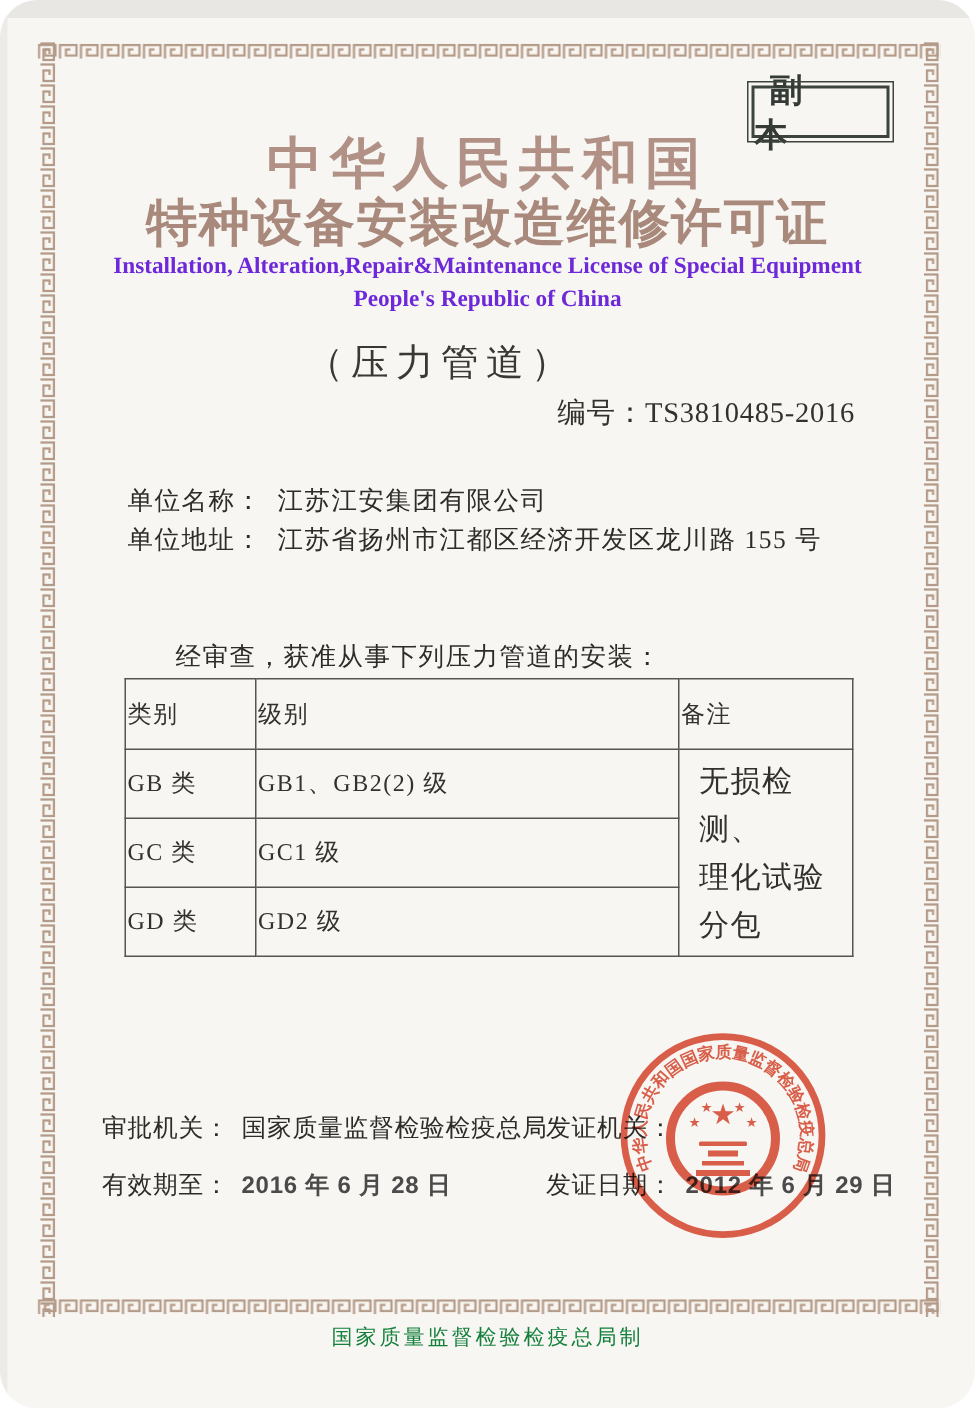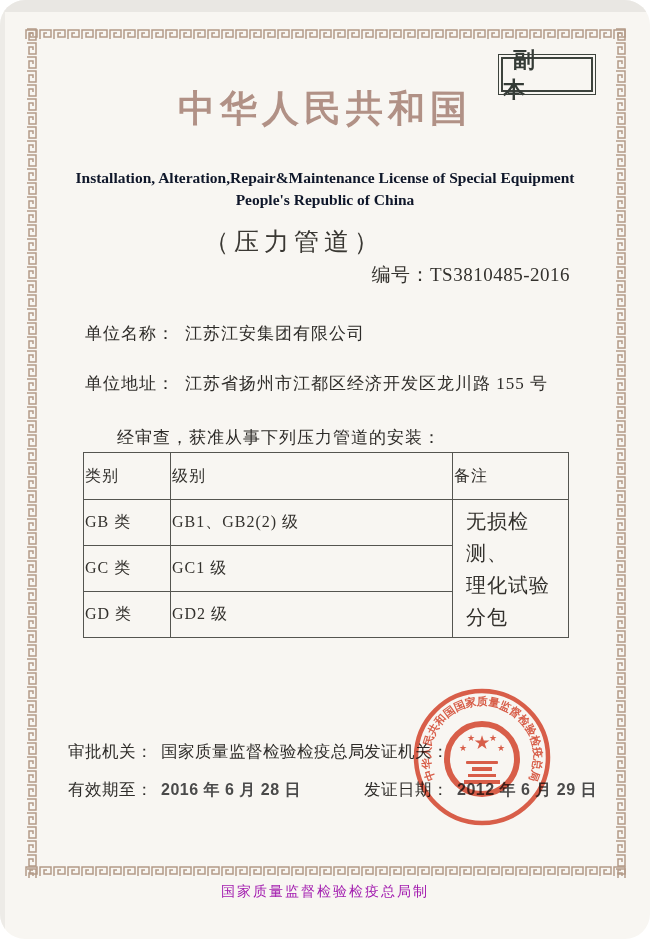--- a/index.html
+++ b/index.html
@@ -26,38 +26,38 @@
     font-family:"Liberation Sans", sans-serif; font-weight:bold;
     font-size:37px; color:#b19186; letter-spacing:5px;
   }
   .title-cn-2 {
     position:absolute; left:0; top:126px; width:650px; text-align:center;
     font-family:"Liberation Sans", sans-serif; font-weight:bold;
     font-size:34px; color:#a8897c; letter-spacing:1px;
   }
   .title-en {
     position:absolute; left:0; width:650px; text-align:center;
-    font-weight:bold; font-size:15.5px; color:#0f172a;
+    font-weight:bold; font-size:15.5px; color:#6d28d9;
   }
   .title-en-1 { top:169px; }
   .title-en-2 { top:191px; }
 
   .category {
     position:absolute; left:0; top:225px; width:588px; text-align:center;
     font-size:25px; color:#3a3833; letter-spacing:5px; font-weight:500;
   }
   .license-no {
     position:absolute; top:262px; left:0; right:80px; text-align:right;
     font-size:19px; color:#33312d; letter-spacing:0.5px;
   }
 
   .field-line { position:absolute; left:85px; font-size:17px; color:#2e2c29; letter-spacing:1px; }
   .field-line .val { margin-left:10px; }
   .unit-name { top:322px; }
-  .unit-addr { top:372px; }
+  .unit-addr { top:348px; }
   .approval-note { position:absolute; left:117px; top:426px; font-size:17px; color:#2e2c29; letter-spacing:1px; }
 
   .scope-table {
     position:absolute; left:83px; top:452px; width:485px;
     border-collapse:collapse; table-layout:fixed;
     font-size:16px; color:#33312d;
   }
   .scope-table th, .scope-table td {
     border:1.5px solid #555550; font-weight:normal;
     text-align:left; vertical-align:middle; letter-spacing:1px;
@@ -70,21 +70,21 @@
   .bfield { position:absolute; font-size:16.5px; color:#2e2c29; letter-spacing:0.5px; white-space:nowrap; }
   .bfield .val { margin-left:8px; }
   .approve-org { left:68px; top:741px;text-align:center; }
   .issue-org   { left:364px; top:741px; }
   .valid-until { left:68px; top:779px; }
   .issue-date  { left:364px; top:779px; }
   .date-val { font-family:"Liberation Sans", sans-serif; color:#4a4a4a; font-weight:bold; font-size:16px; }
 
   .footer-note {
     position:absolute; left:0; top:883px; width:650px; text-align:center;
-    font-size:14px; color:#a21caf; letter-spacing:2px;
+    font-size:14px; color:#15803d; letter-spacing:2px;
   }
 </style>
 </head>
 <body>
 
 <div class="page">
 
   <div class="scan-edge-top"></div>
   <div class="scan-edge-left"></div>
 
@@ -104,20 +104,21 @@
         <rect x="0" y="0" width="850" height="13" fill="url(#meaH)"></rect>
       </g>
     <g transform="translate(627,28) rotate(90)">
         <rect x="0" y="0" width="850" height="13" fill="url(#meaH)"></rect>
       </g>
   </svg>
 
   <div class="badge">副 本</div>
 
   <div class="title-cn-1">中华人民共和国</div>
+  <div class="title-cn-2">特种设备安装改造维修许可证</div>
   <div class="title-en title-en-1">Installation, Alteration,Repair&amp;Maintenance License of Special Equipment</div>
   <div class="title-en title-en-2">People's Republic of China</div>
 
   <div class="category">（压力管道）</div>
 
   <div class="license-no">
     <span>编号：</span><span>TS3810485-2016</span>
   </div>
 
   <div class="field-line unit-name">

